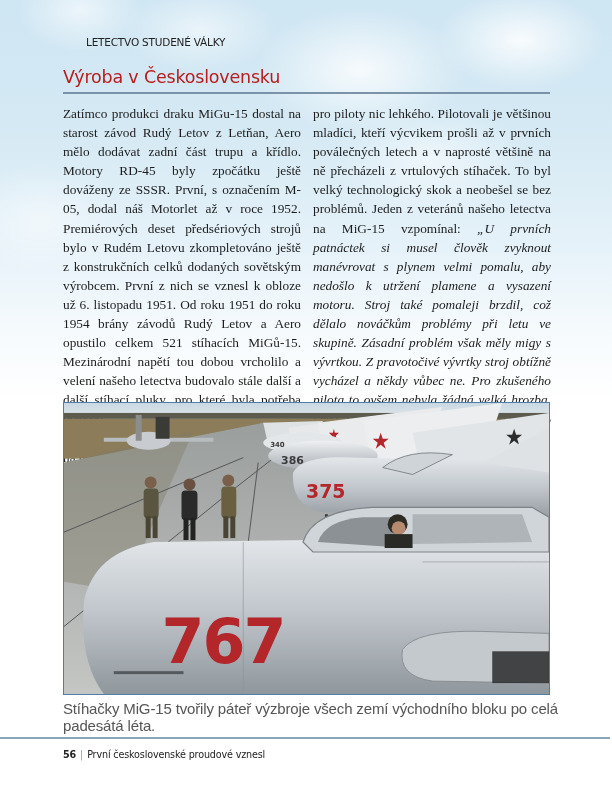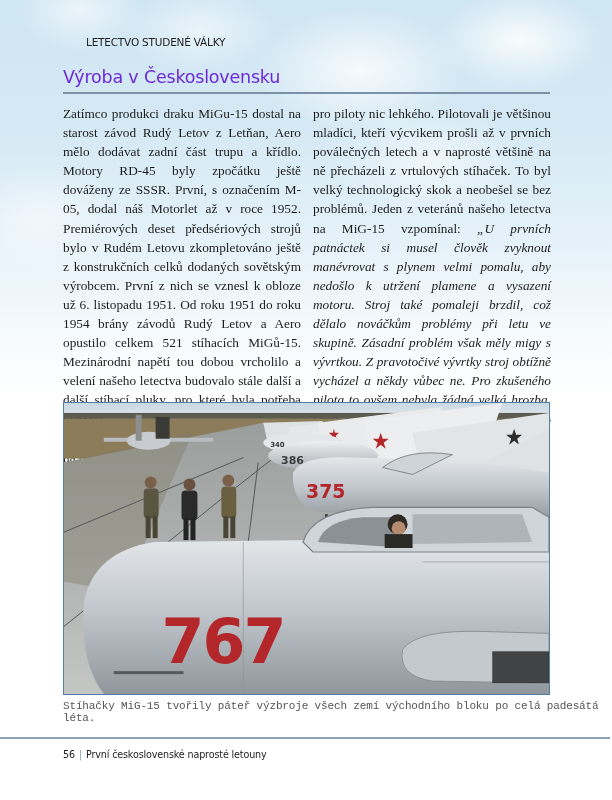--- a/index.html
+++ b/index.html
@@ -20,21 +20,21 @@
   }
 
   .running-head {
     position: absolute; left: 63px; top: 36px;
     font-family: "DejaVu Sans", sans-serif; font-size: 10.5px; letter-spacing: -0.2px;
     color: #222;
     margin-left: 23px;
   }
   .section-title {
     position: absolute; left: 63px; top: 67px;
-    font-family: "DejaVu Sans", sans-serif; font-size: 17.5px; color: #6d28d9; letter-spacing: -0.2px;
+    font-family: "DejaVu Sans", sans-serif; font-size: 17.5px; color: #b91c1c; letter-spacing: -0.2px;
   }
   .title-rule {
     position: absolute; left: 63px; top: 92px; width: 487px; height: 1.5px; background: #7b93a8;
   }
 
   .col {
     position: absolute; top: 104px; width: 238px;
     font-size: 13.3px; line-height: 19.1px; text-align: justify; hyphens: manual;
     color: #1c1c1c;
   }
@@ -46,31 +46,31 @@
 
   
   .photo {
     position: absolute; left: 63px; top: 402px; width: 487px; height: 293px;
     border: 1.5px solid #4f7fa8; overflow: hidden;
   }
   .photo svg { display: block; width: 100%; height: 100%; }
 
   .caption {
     position: absolute; left: 63px; top: 700px;
-    font-family: Liberation Mono, monospace; font-size: 11px; color: #555; letter-spacing: -0.15px;
+    font-family: Liberation Sans, sans-serif; font-size: 15px; color: #555; letter-spacing: -0.15px;
   }
 
   .footer-rule {
     position: absolute; left: 0; top: 737px; width: 610px; height: 1.5px; background: #8da3b7;
   }
   .footer {
     position: absolute; left: 63px; top: 749px;
     font-family: "DejaVu Sans", sans-serif; font-size: 9.6px; color: #222; letter-spacing: -0.15px;
   }
-  .footer .pg { font-weight: normal; }
+  .footer .pg { font-weight: bold; }
   .footer .sep { color: #8da3b7; margin: 0 4px; }
 </style>
 </head>
 <body>
 
 <div class="sky"></div>
 
 <div class="running-head">LETECTVO STUDENÉ VÁLKY</div>
 <h1 class="section-title" style="font-weight:normal;">Výroba v Československu</h1>
 <div class="title-rule"></div>
@@ -194,14 +194,14 @@
       <rect x="50" y="270" width="70" height="3" fill="#555a5e"></rect>
       <text x="98" y="262" font-family="DejaVu Sans, sans-serif" font-weight="bold" font-size="62" fill="#b3262a" letter-spacing="-2">767</text>
     </g>
   </svg>
 </div>
 
 <div class="caption">Stíhačky MiG-15 tvořily páteř výzbroje všech zemí východního bloku po celá padesátá léta.</div>
 
 <div class="footer-rule"></div>
 <div class="footer">
-  <span class="pg">56</span><span class="sep">|</span><span>První československé naprosté letouny</span>
+  <span class="pg">56</span><span class="sep">|</span><span>První československé proudové vznesl</span>
 </div>
 
 </body></html>

